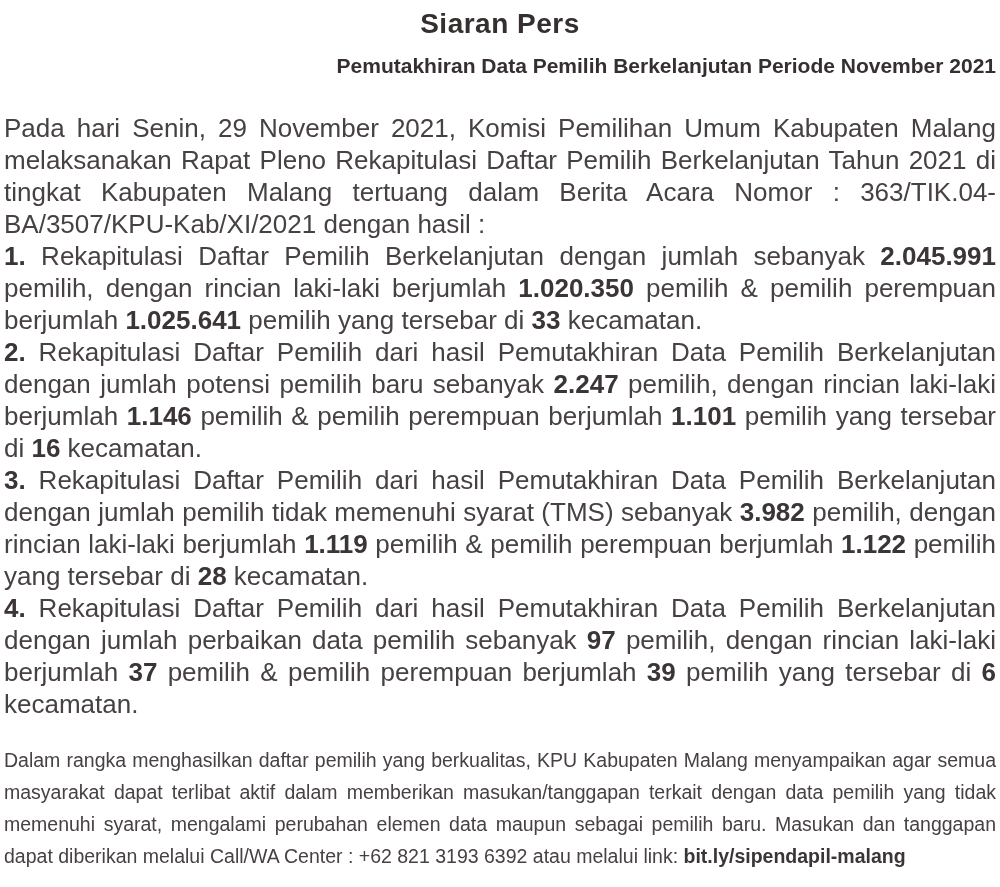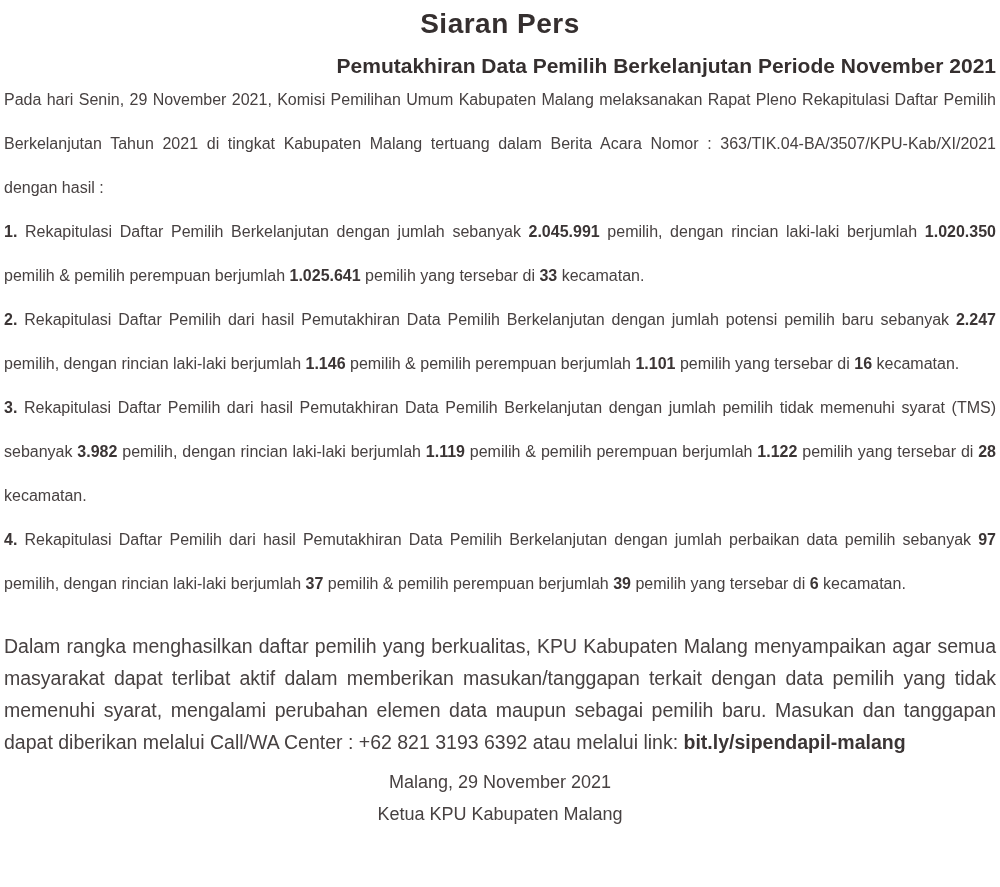--- a/index.html
+++ b/index.html
@@ -23,22 +23,23 @@
     letter-spacing: 0.5px;
   }
   .doc-subtitle {
     text-align: right;
     font-size: 21px;
     font-weight: 700;
     color: #352f2f;
     margin-top: 14px;
   }
   .body-text {
-    font-size: 16px;
-    line-height: 44px;
+    margin-top: 34px;
+    font-size: 26px;
+    line-height: 32px;
     text-align: justify;
     color: #474141;
   }
   .body-text p { margin: 0; }
   .body-text b, .closing b { font-weight: 700; color: #3b3535; }
   .closing {
     margin-top: 24px;
     font-size: 19.5px;
     line-height: 32px;
     text-align: justify;

